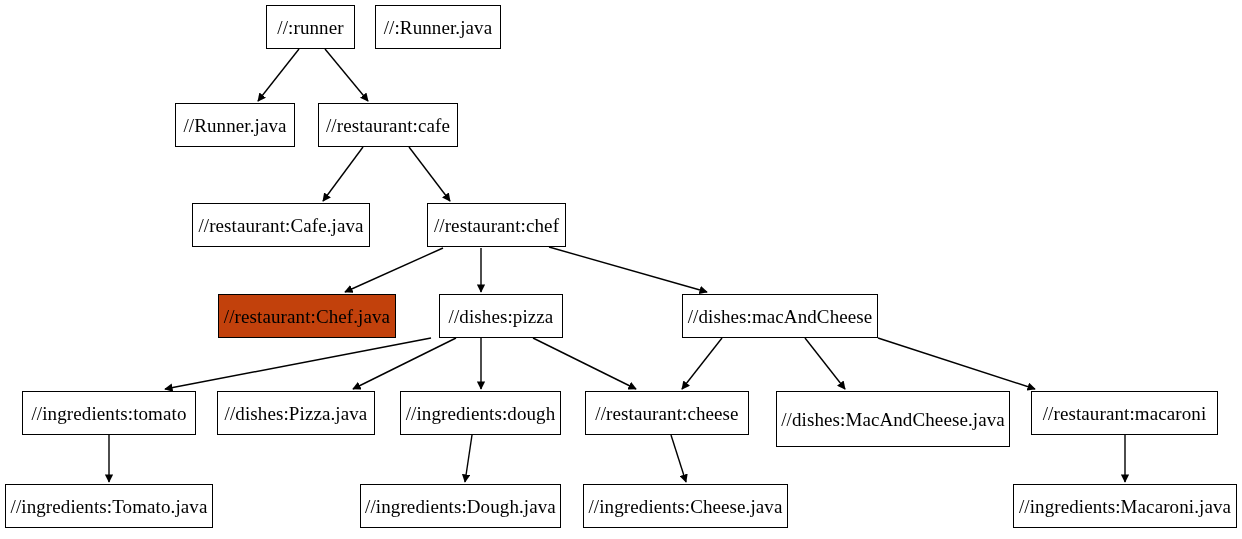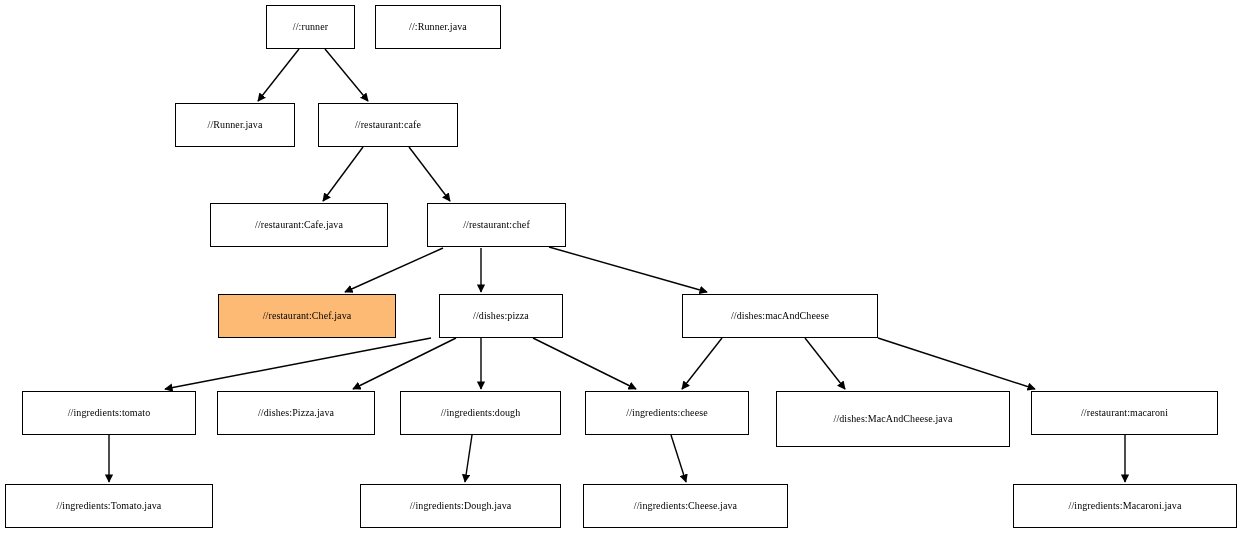--- a/index.html
+++ b/index.html
@@ -27,21 +27,21 @@
     position: absolute;
     box-sizing: border-box;
     border: 1px solid #000000;
     background: #ffffff;
     display: flex;
     align-items: center;
     justify-content: center;
     white-space: nowrap;
   }
   .graph-node .node-label {
-    font-size: 10px;
+    font-size: 19px;
     line-height: 1;
     color: #000000;
     letter-spacing: 0.1px;
   }
 </style>
 </head>
 <body>
 
 <div id="graph-canvas">
 
@@ -79,46 +79,46 @@
       </div>
       <div class="graph-node" style="left: 375px; top: 5px; width: 126px; height: 44px; border-color: rgb(0, 0, 0); background: rgb(255, 255, 255);">
         <span class="node-label">//:Runner.java</span>
       </div>
       <div class="graph-node" style="left: 175px; top: 103px; width: 120px; height: 44px; border-color: rgb(0, 0, 0); background: rgb(255, 255, 255);">
         <span class="node-label">//Runner.java</span>
       </div>
       <div class="graph-node" style="left: 318px; top: 103px; width: 140px; height: 44px; border-color: rgb(0, 0, 0); background: rgb(255, 255, 255);">
         <span class="node-label">//restaurant:cafe</span>
       </div>
-      <div class="graph-node" style="left: 210px; top: 203px; width: 178px; height: 44px; border-color: rgb(0, 0, 0); background: rgb(255, 255, 255);">
+      <div class="graph-node" style="left: 192px; top: 203px; width: 178px; height: 44px; border-color: rgb(0, 0, 0); background: rgb(255, 255, 255);">
         <span class="node-label">//restaurant:Cafe.java</span>
       </div>
       <div class="graph-node" style="left: 427px; top: 203px; width: 139px; height: 44px; border-color: rgb(0, 0, 0); background: rgb(255, 255, 255);">
         <span class="node-label">//restaurant:chef</span>
       </div>
-      <div class="graph-node" style="left: 218px; top: 294px; width: 178px; height: 44px; border-color: rgb(0, 0, 0); background: #fdba74;">
+      <div class="graph-node" style="left: 218px; top: 294px; width: 178px; height: 44px; border-color: rgb(0, 0, 0); background: #c2410c;">
         <span class="node-label">//restaurant:Chef.java</span>
       </div>
       <div class="graph-node" style="left: 419px; top: 294px; width: 124px; height: 44px; border-color: rgb(0, 0, 0); background: rgb(255, 255, 255); margin-left: 20px;">
         <span class="node-label">//dishes:pizza</span>
       </div>
       <div class="graph-node" style="left: 682px; top: 294px; width: 196px; height: 44px; border-color: rgb(0, 0, 0); background: rgb(255, 255, 255);">
         <span class="node-label">//dishes:macAndCheese</span>
       </div>
       <div class="graph-node" style="left: 22px; top: 391px; width: 174px; height: 44px; border-color: rgb(0, 0, 0); background: rgb(255, 255, 255);">
         <span class="node-label">//ingredients:tomato</span>
       </div>
       <div class="graph-node" style="left: 217px; top: 391px; width: 158px; height: 44px; border-color: rgb(0, 0, 0); background: rgb(255, 255, 255);">
         <span class="node-label">//dishes:Pizza.java</span>
       </div>
       <div class="graph-node" style="left: 400px; top: 391px; width: 161px; height: 44px; border-color: rgb(0, 0, 0); background: rgb(255, 255, 255);">
         <span class="node-label">//ingredients:dough</span>
       </div>
       <div class="graph-node" style="left: 585px; top: 391px; width: 164px; height: 44px; border-color: rgb(0, 0, 0); background: rgb(255, 255, 255);">
-        <span class="node-label">//ingredients:cheese</span>
+        <span class="node-label">//restaurant:cheese</span>
       </div>
       <div class="graph-node" style="left: 776px; top: 391px; width: 234px; height: 56px; border-color: rgb(0, 0, 0); background: rgb(255, 255, 255);">
         <span class="node-label">//dishes:MacAndCheese.java</span>
       </div>
       <div class="graph-node" style="left: 1031px; top: 391px; width: 187px; height: 44px; border-color: rgb(0, 0, 0); background: rgb(255, 255, 255);">
         <span class="node-label">//restaurant:macaroni</span>
       </div>
       <div class="graph-node" style="left: 5px; top: 484px; width: 208px; height: 44px; border-color: rgb(0, 0, 0); background: rgb(255, 255, 255);">
         <span class="node-label">//ingredients:Tomato.java</span>
       </div>

